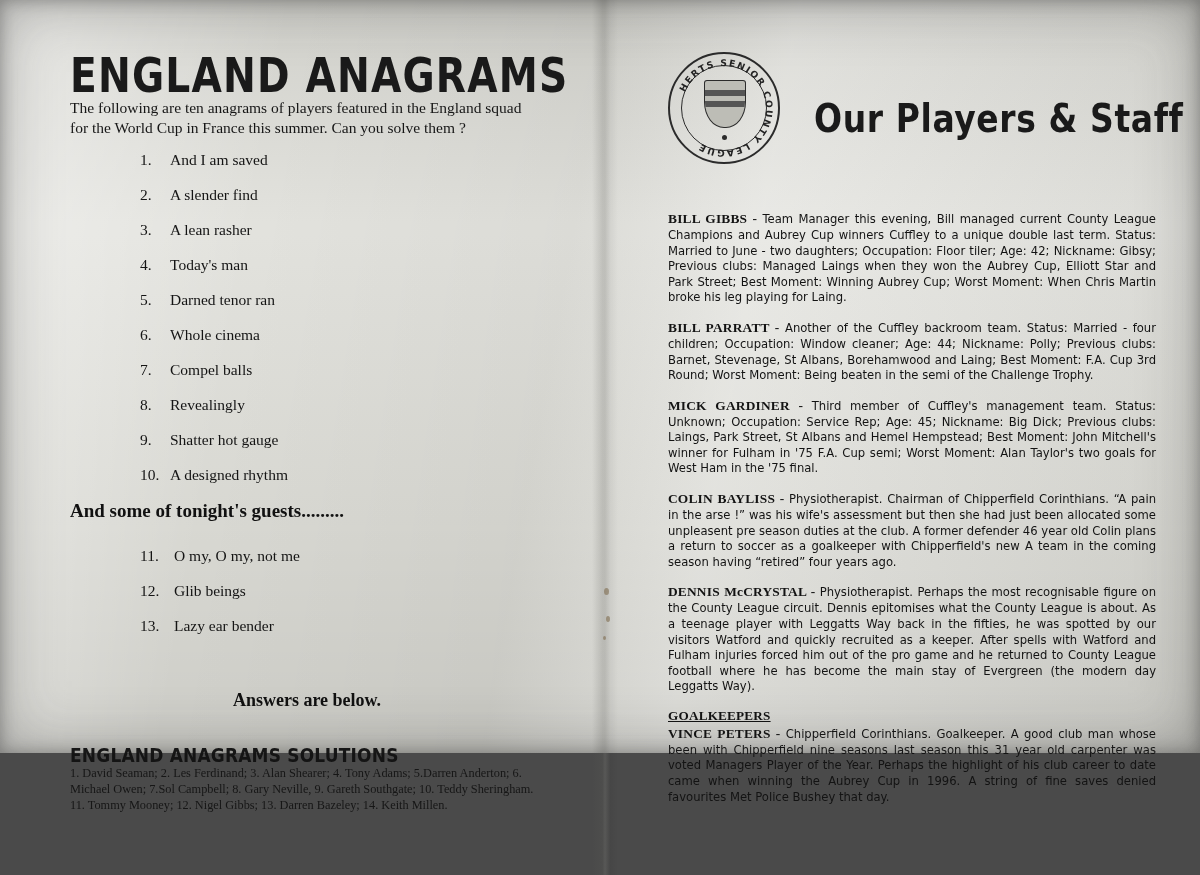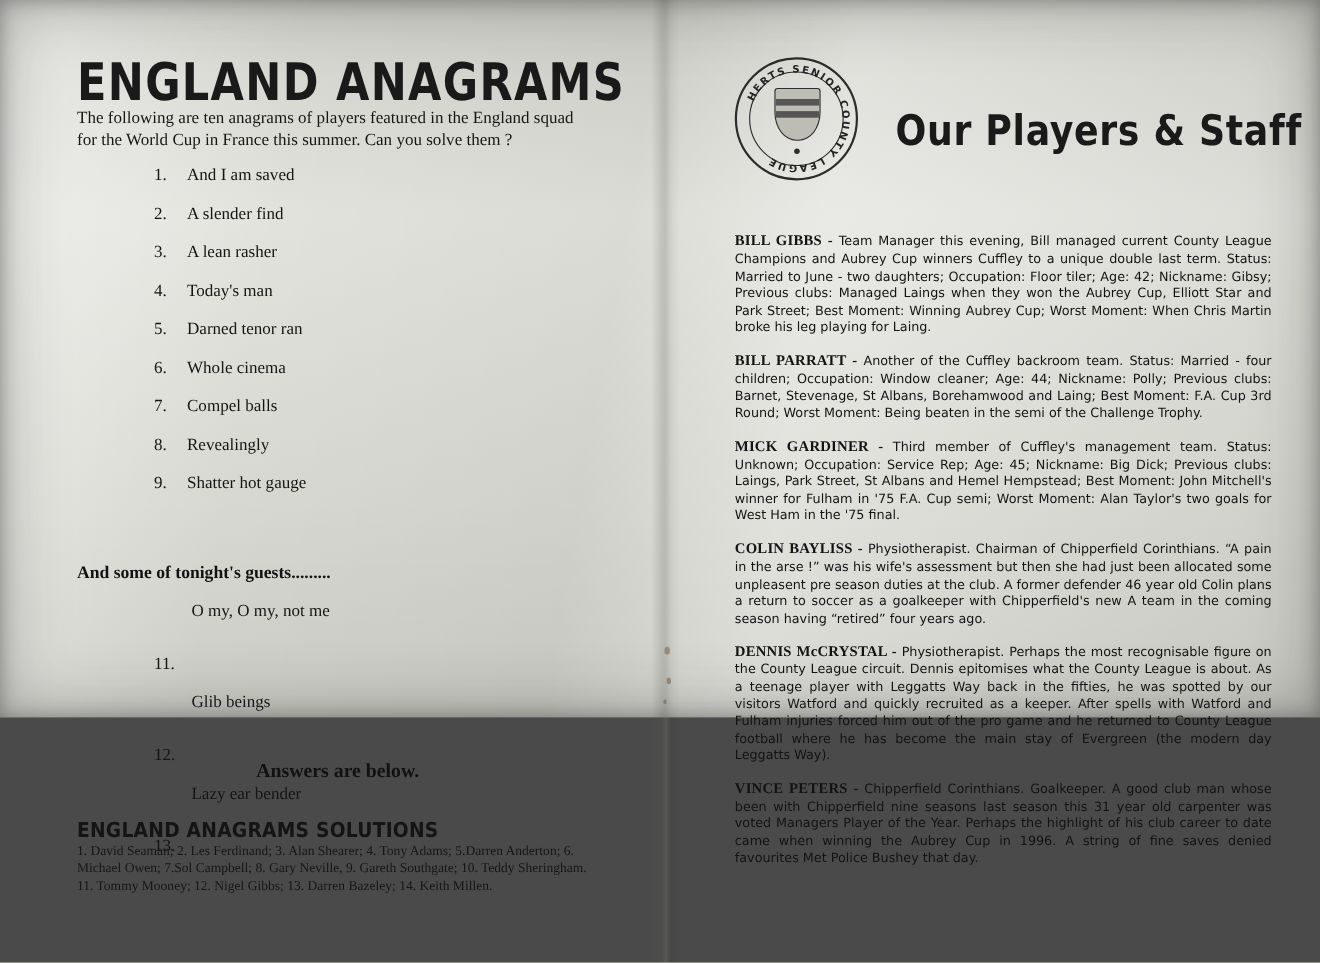--- a/index.html
+++ b/index.html
@@ -9,21 +9,21 @@
   body {
     width: 1200px;
     height: 875px;
     background: #4a4a4a;
     font-family: "Liberation Serif", serif;
     overflow: hidden;
   }
   .page {
     position: relative;
     width: 1200px;
-    height: 652px;
+    height: 753px;
     background: #dcdcd6;
     background-image:
       linear-gradient(100deg, rgba(255,255,255,0.45) 0%, rgba(255,255,255,0.0) 22%, rgba(0,0,0,0.03) 46%, rgba(255,255,255,0.25) 60%, rgba(0,0,0,0.04) 100%),
       linear-gradient(180deg, rgba(0,0,0,0.05) 0%, rgba(255,255,255,0.18) 30%, rgba(0,0,0,0.02) 70%, rgba(0,0,0,0.07) 100%);
     text-decoration: underline;
   }
   
   .page::after {
     content: "";
     position: absolute;
@@ -90,42 +90,41 @@
     margin-bottom: 19.5px;
     color: #141414;
   }
   .anagram-list .num {
     width: 30px;
     flex: 0 0 30px;
   }
   .guests-head {
     position: absolute;
     left: 70px;
-    top: 512px;
-    font-size: 16px;
+    top: 500px;
+    font-size: 19px;
     font-weight: bold;
     color: #111;
   }
   .guest-list {
     position: absolute;
     left: 140px;
     top: 548px;
     width: 380px;
   }
   .guest-list .row {
     display: flex;
     font-size: 15.5px;
     line-height: 1.0;
     margin-bottom: 19.5px;
     color: #141414;
   }
   .guest-list .num {
     width: 34px;
     flex: 0 0 34px;
-    margin-top: 48px;
   }
   .answers-note {
     position: absolute;
     left: 0;
     top: 690px;
     width: 592px;
     text-align: center;
     font-size: 18px;
     font-weight: bold;
     color: #111;
@@ -295,20 +294,24 @@
         <span class="num">7.</span>
         <span>Compel balls</span>
       </div>
       <div class="row">
         <span class="num">8.</span>
         <span>Revealingly</span>
       </div>
       <div class="row">
         <span class="num">9.</span>
         <span>Shatter hot gauge</span>
+      </div>
+      <div class="row">
+        <span class="num">10.</span>
+        <span>A designed rhythm</span>
       </div>
     </div>
 
     <div class="guests-head">And some of tonight's guests.........</div>
 
     <div class="guest-list">
       <div class="row">
         <span class="num">11.</span>
         <span>O my, O my, not me</span>
       </div>
@@ -366,20 +369,21 @@
       </div>
 
       <div class="bio">
         <span class="name">COLIN BAYLISS - </span><span>Physiotherapist.  Chairman of Chipperfield Corinthians.   “A pain in the arse !”   was his wife's assessment but then she had just been allocated some unpleasent pre season duties at the club.    A former defender 46 year old Colin plans a return to soccer as a goalkeeper with Chipperfield's new A team in the coming season having “retired” four years ago.</span>
       </div>
 
       <div class="bio">
         <span class="name">DENNIS McCRYSTAL - </span><span>Physiotherapist.  Perhaps the most recognisable figure on the County League circuit.  Dennis epitomises what the County League is about.  As a teenage player with Leggatts Way back in the fifties, he was spotted by our visitors Watford and quickly recruited as a keeper.  After spells with Watford and Fulham injuries forced him out of the pro game and he returned to County League football where he has become the main stay of Evergreen (the modern day Leggatts Way).</span>
       </div>
 
+      <div class="section-head">GOALKEEPERS</div>
 
       <div class="bio">
         <span class="name">VINCE PETERS - </span><span>Chipperfield Corinthians.  Goalkeeper.  A good club man whose been with Chipperfield nine seasons last season this 31 year old carpenter was voted Managers Player of the Year.   Perhaps the highlight of his club career to date came when winning the Aubrey Cup in 1996.  A string of fine saves denied favourites Met Police Bushey that day.</span>
       </div>
 
     </div>
   </div>
 
 </div>
 

